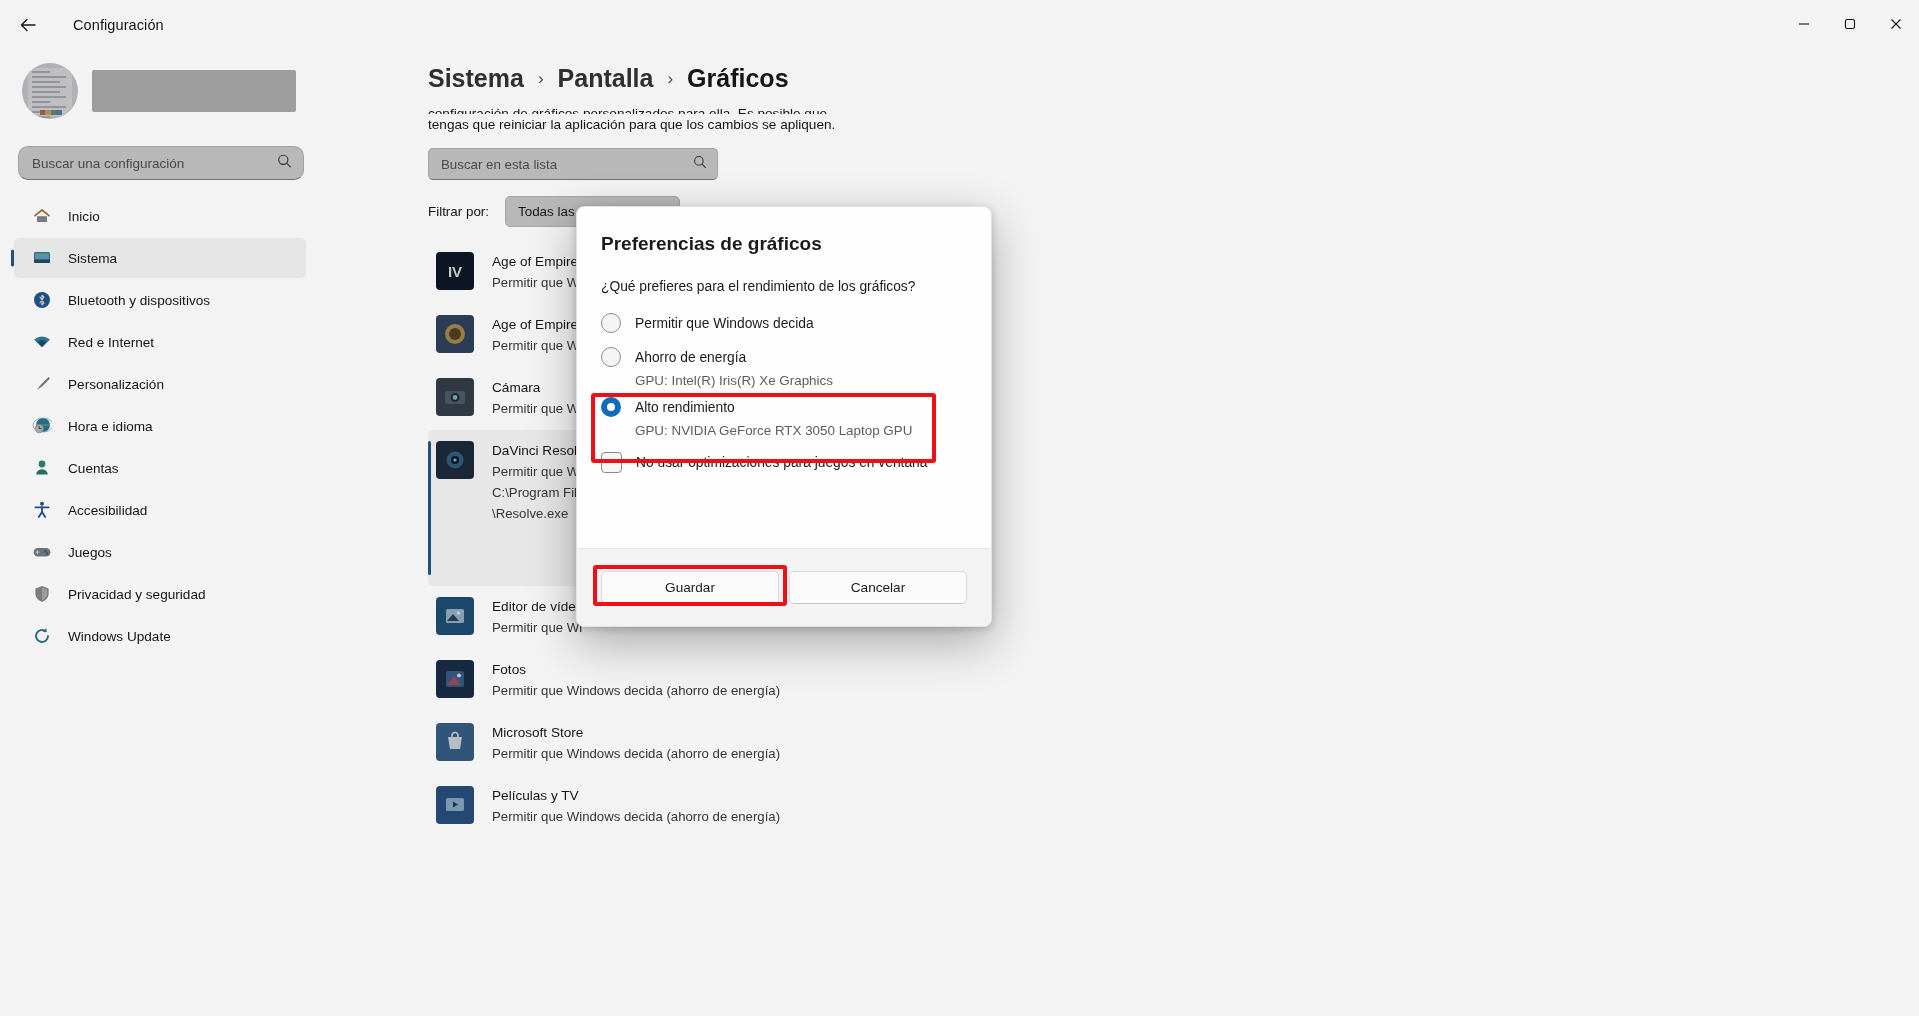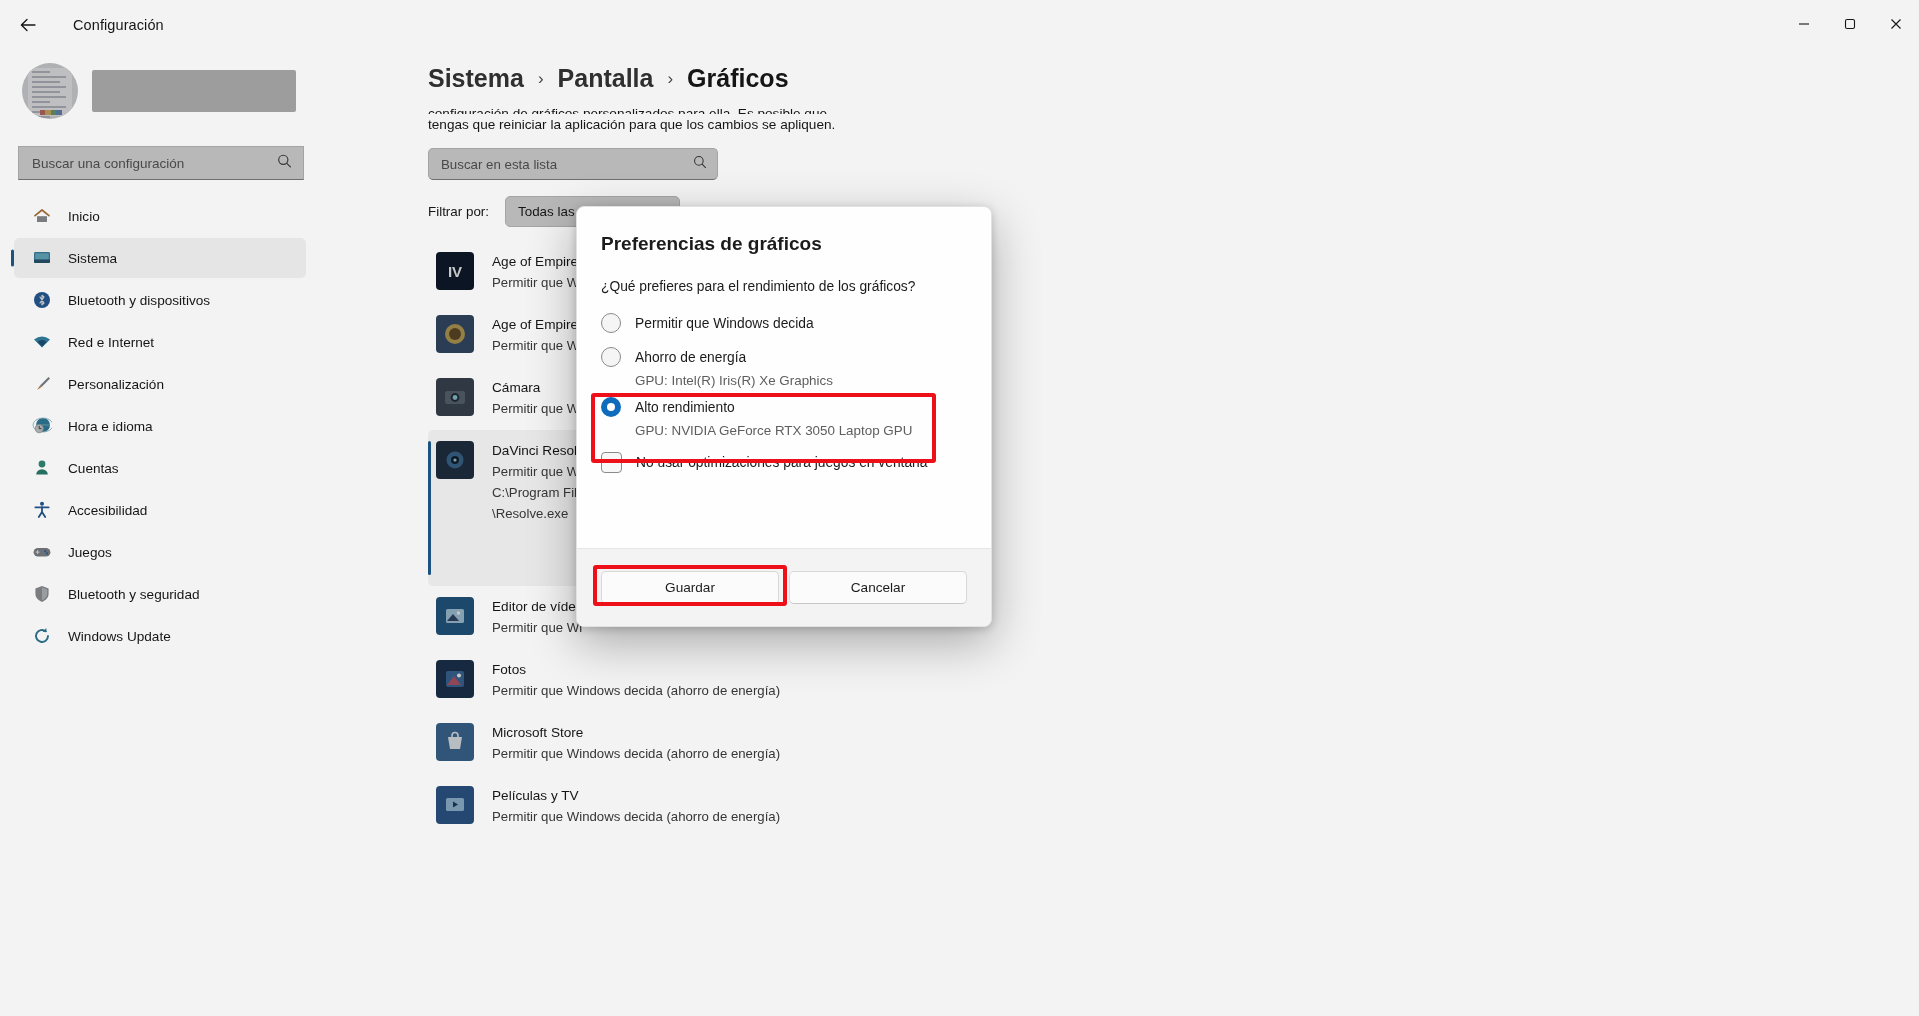--- a/index.html
+++ b/index.html
@@ -71,21 +71,21 @@
   .avatar .strip {
     position:absolute; left:18px; bottom:4px; width:22px; height:5px;
     background: linear-gradient(90deg,#e0695f 0 25%,#e8b74a 25% 50%,#63aa63 50% 75%,#5b8fd0 75% 100%);
   }
   .name-redact {
     width: 204px; height: 42px; background: #c9c9c9; border-radius: 2px;
   }
   .search-box {
     position: relative; margin: 18px 6px 0 8px; height: 34px;
     background: #ececec; border: 1px solid #d2d2d2; border-bottom-color:#8d8d8d;
-    border-radius: 0; display: flex; align-items: center;
+    border-radius: 10px; display: flex; align-items: center;
     padding: 0 34px 0 13px;
   }
   .search-box input {
     border: none; outline: none; background: transparent;
     font-family: inherit; font-size: 13.5px; color: #1b1b1b; width: 100%;
   }
   .search-box input::placeholder { color: #5d5d5d; }
   .search-box .s-ico {
     position: absolute; right: 11px; top: 50%; transform: translateY(-50%);
     color: #444;
@@ -381,21 +381,21 @@
           <span class="nav-label">Juegos</span>
         </div>
 
         <div class="nav-item">
           <span class="nav-icon">
             <svg width="20" height="20" viewBox="0 0 20 20">
               <path d="M10 2 L16.6 4.6 V9.8 C16.6 13.6 13.6 16.6 10 18 C6.4 16.6 3.4 13.6 3.4 9.8 V4.6 Z" fill="#9aa0a6"></path>
               <path d="M10 3.6 L15.2 5.6 V9.8 C15.2 12.8 12.8 15.3 10 16.5 Z" fill="#c4c9ce"></path>
             </svg>
           </span>
-          <span class="nav-label">Bluetooth y seguridad</span>
+          <span class="nav-label">Privacidad y seguridad</span>
         </div>
 
         <div class="nav-item">
           <span class="nav-icon">
             <svg width="20" height="20" viewBox="0 0 20 20">
               <path d="M16 10 A6 6 0 1 1 13.8 5.3" fill="none" stroke="#1b8fbd" stroke-width="1.9" stroke-linecap="round"></path>
               <path d="M14.4 2 L14.4 6 L10.6 6 Z" fill="#1b8fbd"></path>
             </svg>
           </span>
           <span class="nav-label">Windows Update</span>

